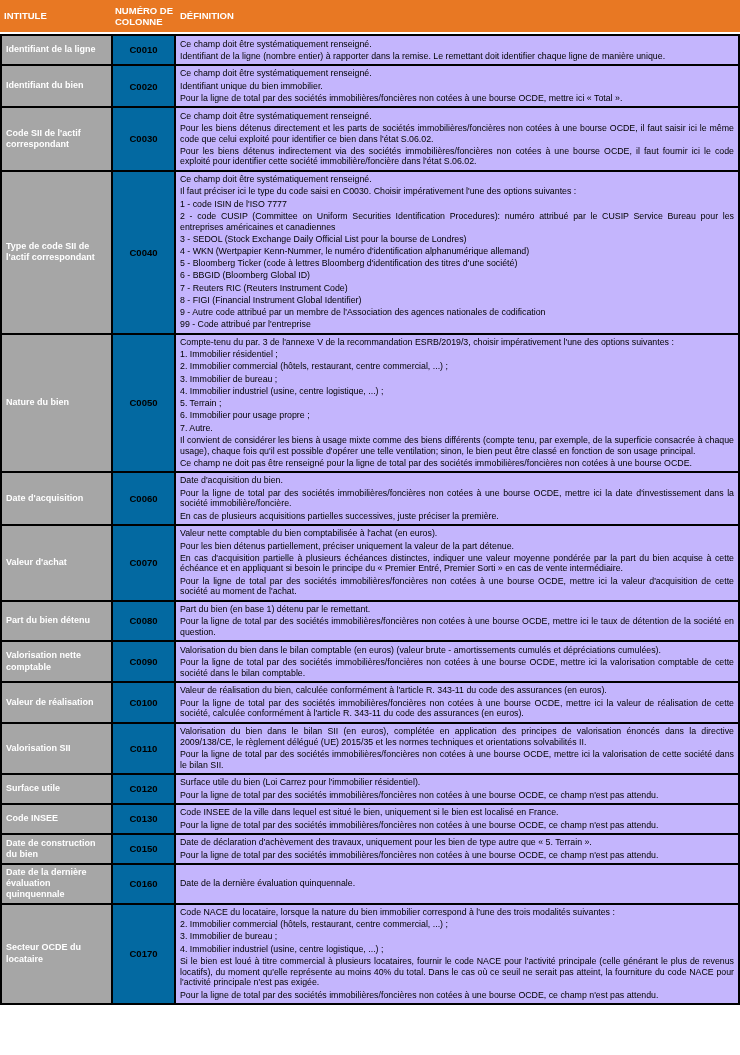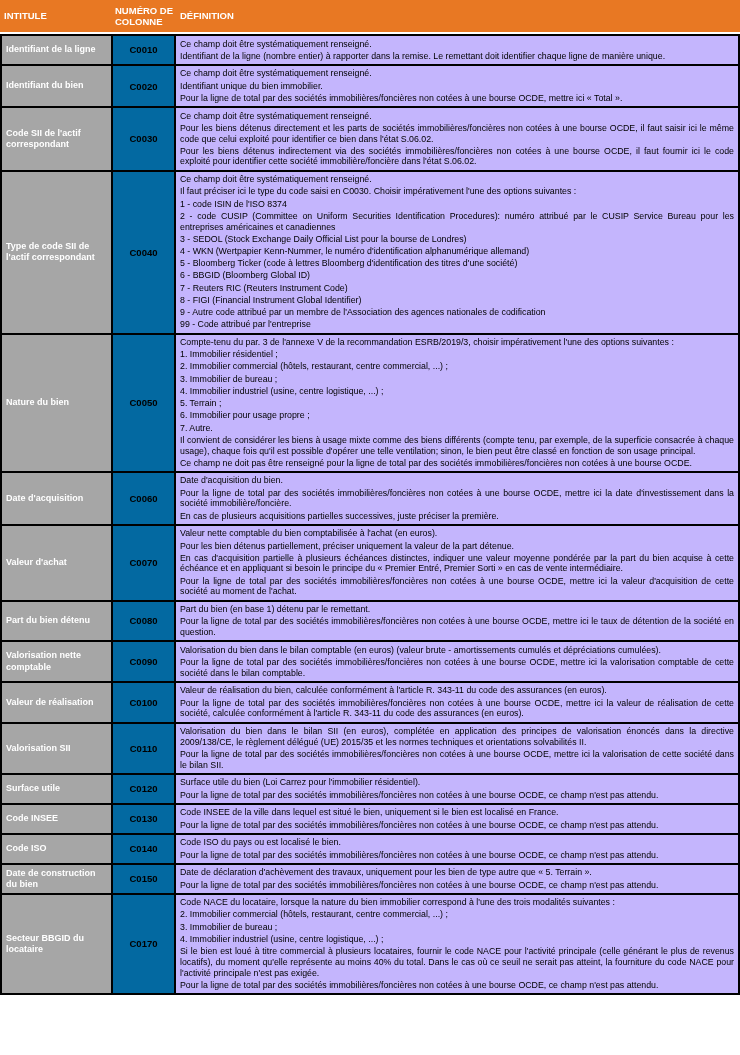--- a/index.html
+++ b/index.html
@@ -119,21 +119,21 @@
           <div class="para">Pour les biens détenus directement et les parts de sociétés immobilières/foncières non cotées à une bourse OCDE, il faut saisir ici le même code que celui exploité pour identifier ce bien dans l'état S.06.02.</div>
           <div class="para">Pour les biens détenus indirectement via des sociétés immobilières/foncières non cotées à une bourse OCDE, il faut fournir ici le code exploité pour identifier cette société immobilière/foncière dans l'état S.06.02.</div>
         </td>
       </tr>
       <tr>
         <td class="cell-intitule">Type de code SII de l'actif correspondant</td>
         <td class="cell-code">C0040</td>
         <td class="cell-def">
           <div class="para">Ce champ doit être systématiquement renseigné.</div>
           <div class="para">Il faut préciser ici le type du code saisi en C0030. Choisir impérativement l'une des options suivantes :</div>
-          <div class="para">1 - code ISIN de l'ISO 8374</div>
+          <div class="para">1 - code ISIN de l'ISO 7777</div>
           <div class="para">2 - code CUSIP (Committee on Uniform Securities Identification Procedures): numéro attribué par le CUSIP Service Bureau pour les entreprises américaines et canadiennes</div>
           <div class="para">3 - SEDOL (Stock Exchange Daily Official List pour la bourse de Londres)</div>
           <div class="para">4 - WKN (Wertpapier Kenn-Nummer, le numéro d'identification alphanumérique allemand)</div>
           <div class="para">5 - Bloomberg Ticker (code à lettres Bloomberg d'identification des titres d'une société)</div>
           <div class="para">6 - BBGID (Bloomberg Global ID)</div>
           <div class="para">7 - Reuters RIC (Reuters Instrument Code)</div>
           <div class="para">8 - FIGI (Financial Instrument Global Identifier)</div>
           <div class="para">9 - Autre code attribué par un membre de l'Association des agences nationales de codification</div>
           <div class="para">99 - Code attribué par l'entreprise</div>
         </td>
@@ -215,37 +215,36 @@
       </tr>
       <tr>
         <td class="cell-intitule">Code INSEE</td>
         <td class="cell-code">C0130</td>
         <td class="cell-def">
           <div class="para">Code INSEE de la ville dans lequel est situé le bien, uniquement si le bien est localisé en France.</div>
           <div class="para">Pour la ligne de total par des sociétés immobilières/foncières non cotées à une bourse OCDE, ce champ n'est pas attendu.</div>
         </td>
       </tr>
       <tr>
-        <td class="cell-intitule">Code ISO</td>
-        <td class="cell-code">C0140</td>
-        <td class="cell-def">
-          <div class="para">Code ISO du pays ou est localisé le bien.</div>
-          <div class="para">Pour la ligne de total par des sociétés immobilières/foncières non cotées à une bourse OCDE, ce champ n'est pas attendu.</div>
-        </td>
-      </tr>
-      <tr>
         <td class="cell-intitule">Date de construction du bien</td>
         <td class="cell-code">C0150</td>
         <td class="cell-def">
           <div class="para">Date de déclaration d'achèvement des travaux, uniquement pour les bien de type autre que « 5. Terrain ».</div>
           <div class="para">Pour la ligne de total par des sociétés immobilières/foncières non cotées à une bourse OCDE, ce champ n'est pas attendu.</div>
         </td>
       </tr>
       <tr>
-        <td class="cell-intitule">Secteur BBGID du locataire</td>
+        <td class="cell-intitule">Date de la dernière évaluation quinquennale</td>
+        <td class="cell-code">C0160</td>
+        <td class="cell-def">
+          <div class="para">Date de la dernière évaluation quinquennale.</div>
+        </td>
+      </tr>
+      <tr>
+        <td class="cell-intitule">Secteur OCDE du locataire</td>
         <td class="cell-code">C0170</td>
         <td class="cell-def">
           <div class="para">Code NACE du locataire, lorsque la nature du bien immobilier correspond à l'une des trois modalités suivantes :</div>
           <div class="para">2. Immobilier commercial (hôtels, restaurant, centre commercial, ...) ;</div>
           <div class="para">3. Immobilier de bureau ;</div>
           <div class="para">4. Immobilier industriel (usine, centre logistique, ...) ;</div>
           <div class="para">Si le bien est loué à titre commercial à plusieurs locataires, fournir le code NACE pour l'activité principale (celle générant le plus de revenus locatifs), du moment qu'elle représente au moins 40% du total. Dans le cas où ce seuil ne serait pas atteint, la fourniture du code NACE pour l'activité principale n'est pas exigée.</div>
           <div class="para">Pour la ligne de total par des sociétés immobilières/foncières non cotées à une bourse OCDE, ce champ n'est pas attendu.</div>
         </td>
       </tr>

